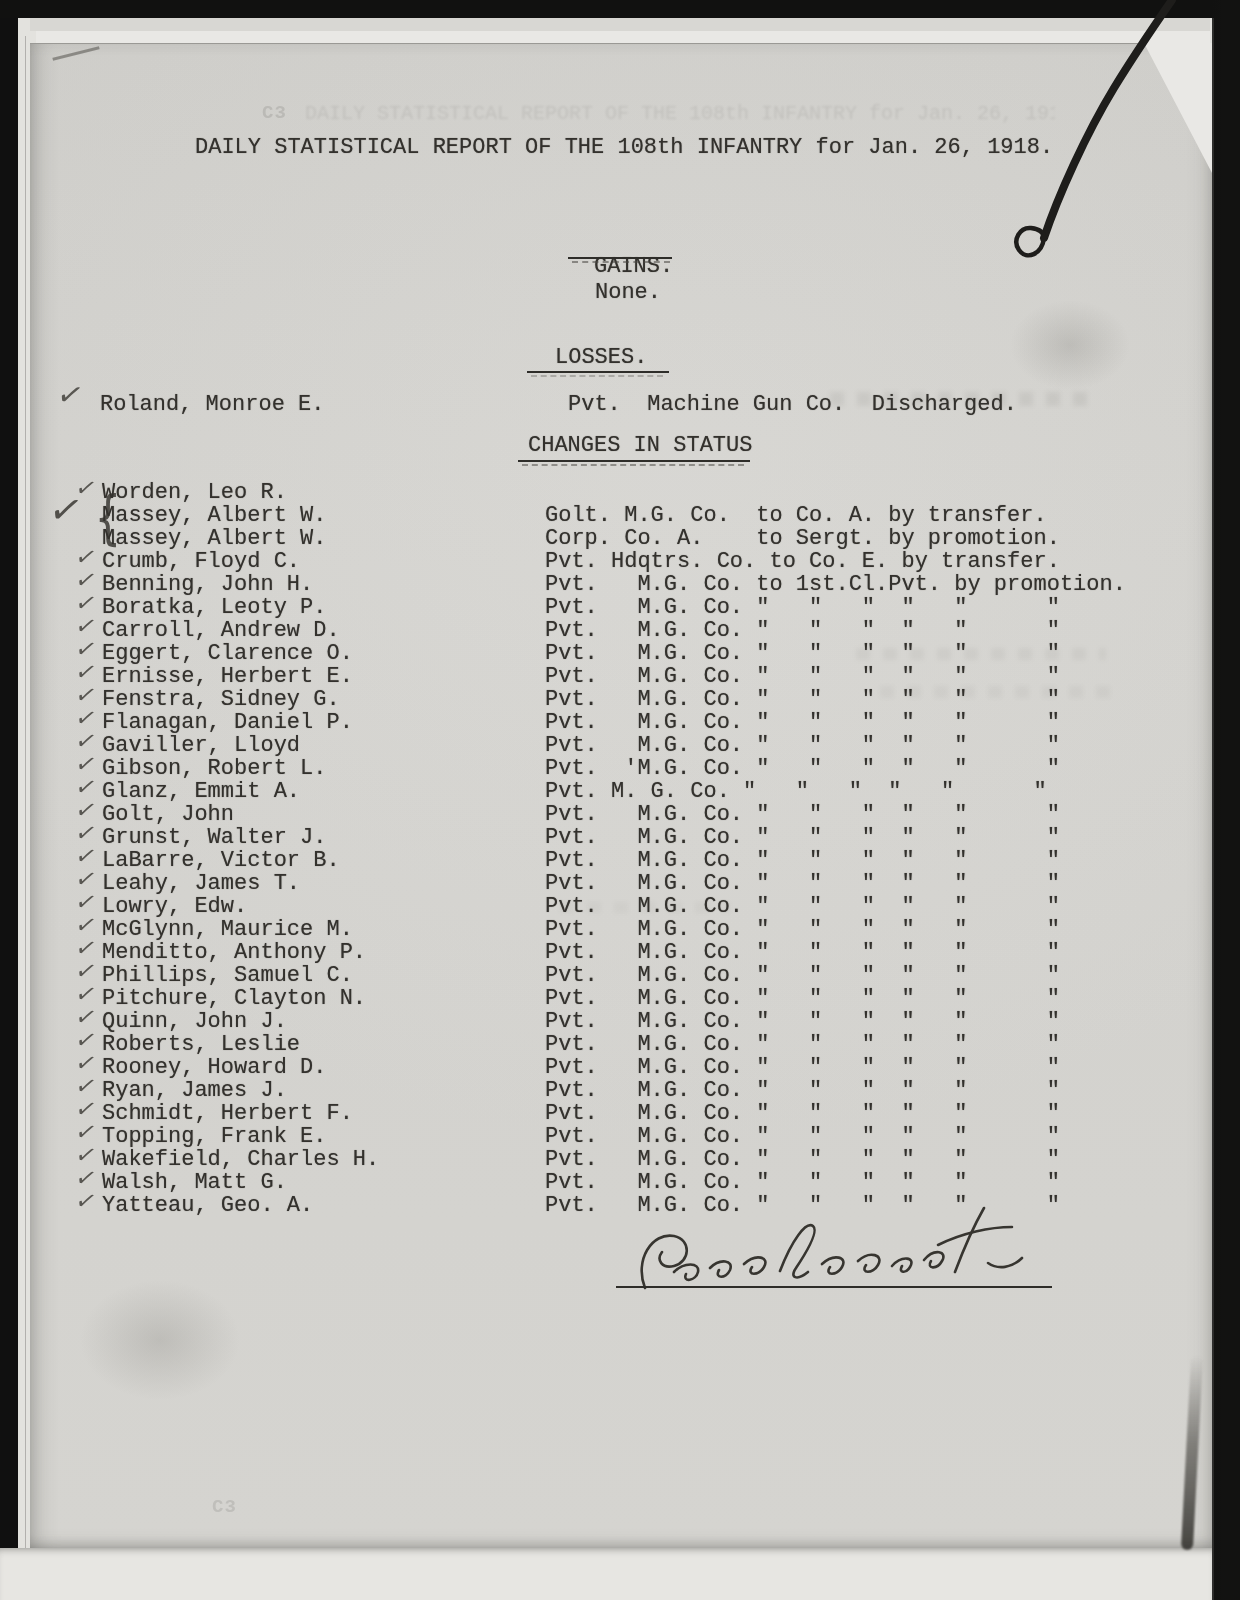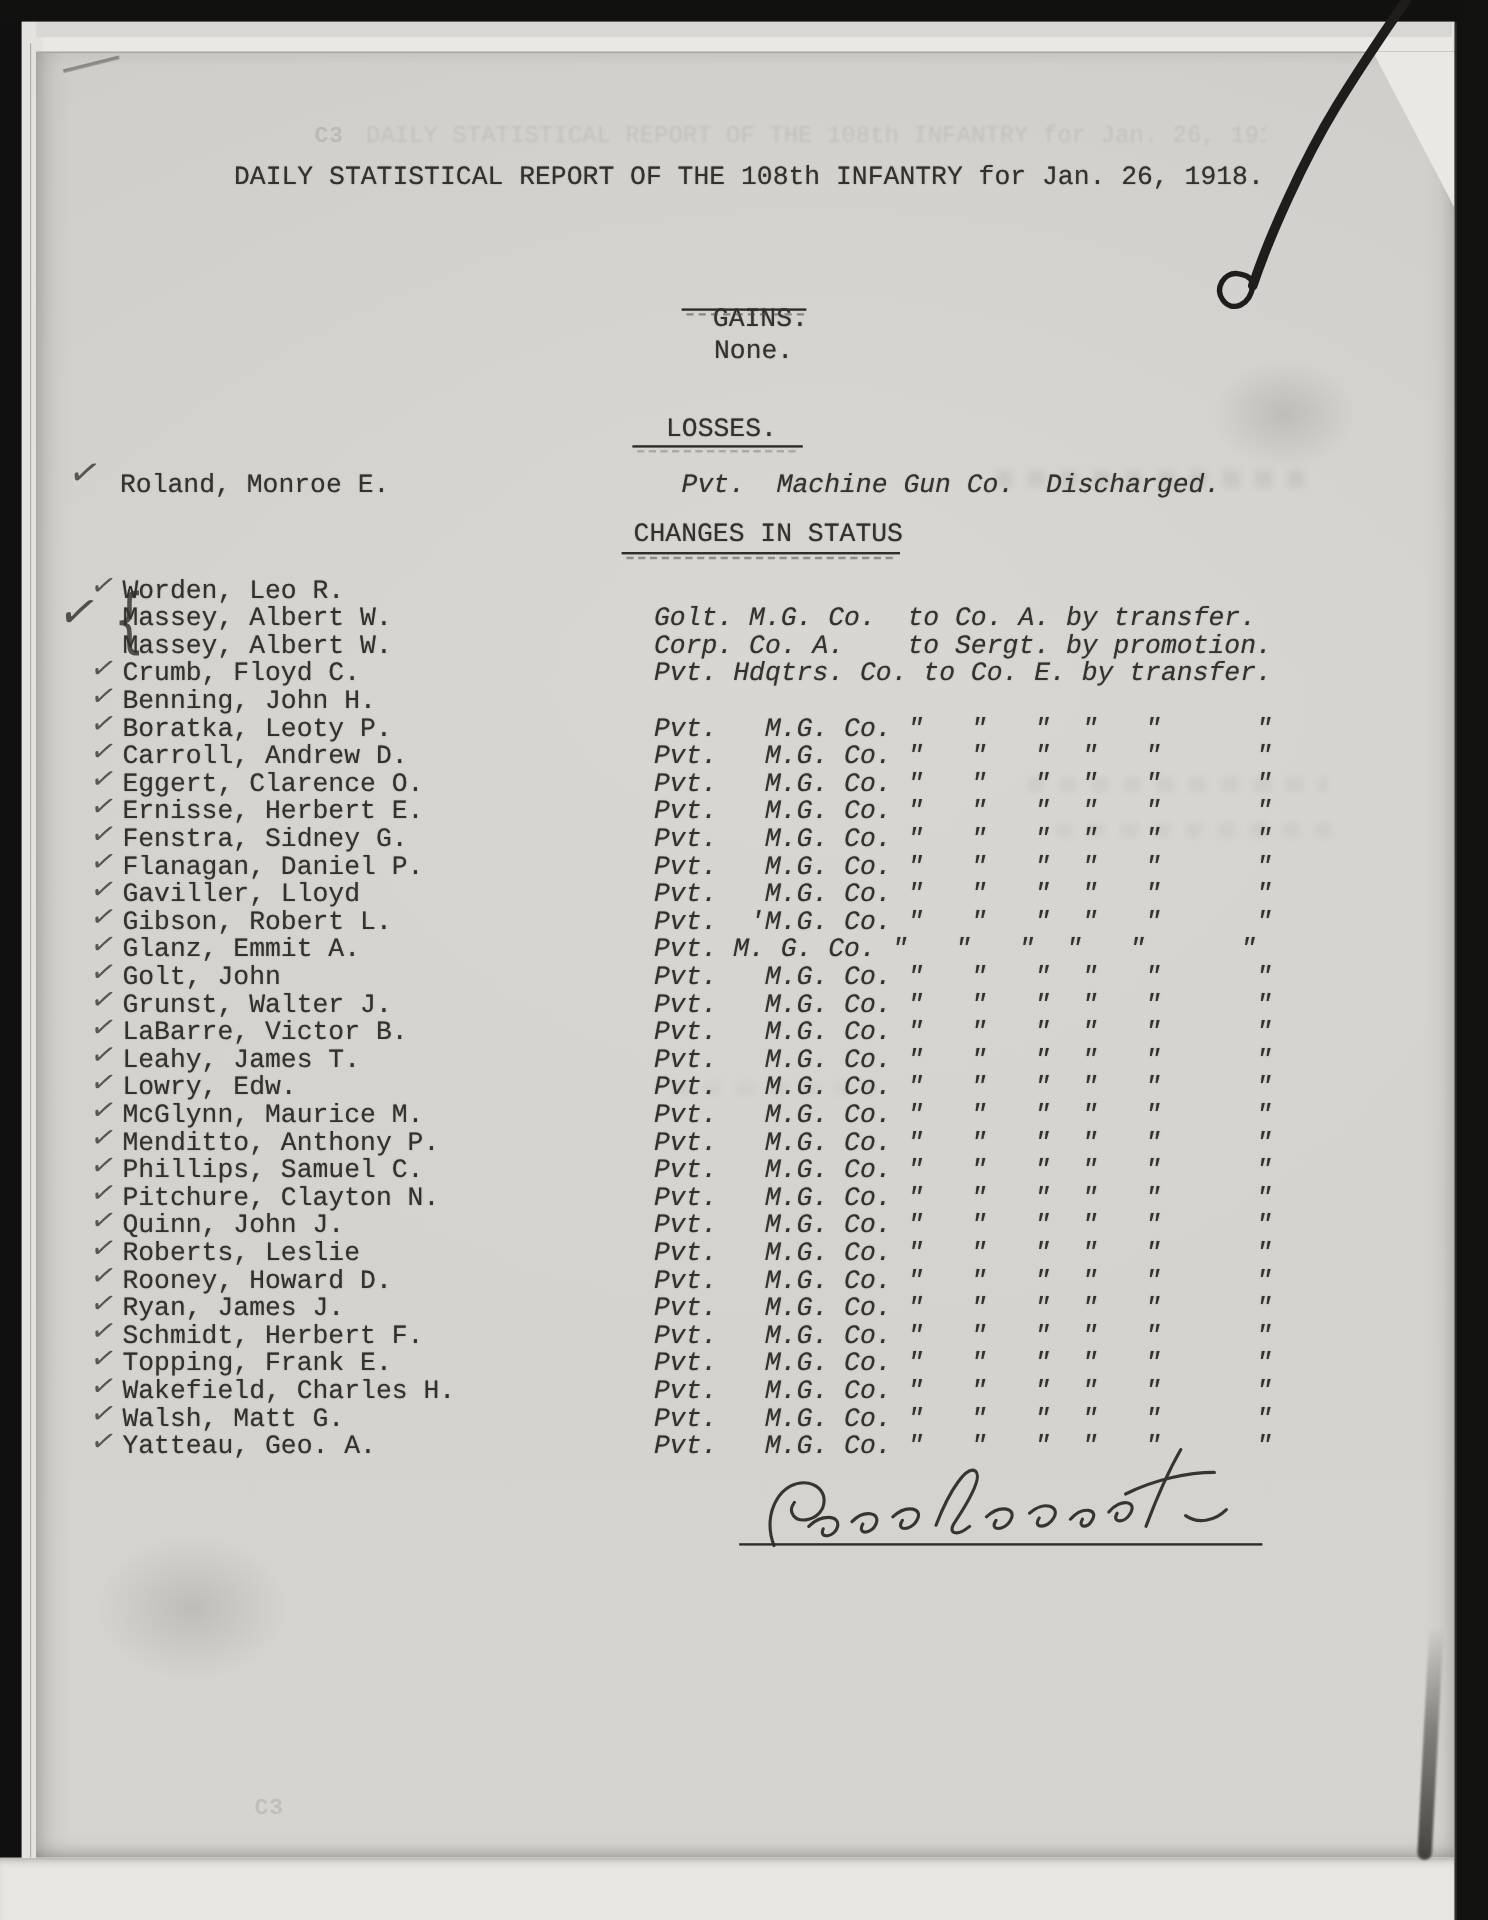--- a/index.html
+++ b/index.html
@@ -42,21 +42,21 @@
   .ink{color:#33312d;text-shadow:0 0 1px rgba(40,38,34,.55);font-size:22px;line-height:24px;white-space:pre;position:absolute;}
   .heading{letter-spacing:0;}
   .rule{position:absolute;background:#2e2d29;height:2px;filter:blur(.3px);}
   .rule-dashed{position:absolute;height:0;border-bottom:2px dashed #4a4843;filter:blur(.4px);}
 
   
   .rows{position:absolute;left:60px;width:1150px;}
   .row{position:relative;height:23px;}
   .row .chk{position:absolute;left:16px;top:-4px;font-size:24px;color:#3b3934;opacity:.8;transform:rotate(8deg) skewX(-6deg);text-shadow:none;font-family:"DejaVu Sans",sans-serif;}
   .row .nm{position:absolute;left:42px;top:0;}
-  .row .dt{position:absolute;left:485px;top:0;font-style:italic;}
+  .row .dt{position:absolute;left:485px;top:0;}
   .row span{color:#33312d;text-shadow:0 0 1px rgba(40,38,34,.5);font-size:22px;line-height:23px;white-space:pre;}
   .losses-rows .row .chk{left:-2px;font-size:30px;top:-10px;}
   .losses-rows .row .nm{left:40px;}
   .losses-rows .row .dt{left:508px;}
 
   .massey-check{position:absolute;left:50px;top:488px;font-size:38px;color:#3b3934;opacity:.85;transform:rotate(6deg) skewX(-8deg);font-family:"DejaVu Sans",sans-serif;text-shadow:none;}
   .massey-brace{position:absolute;left:90px;top:492px;font-size:56px;line-height:52px;color:#3b3934;opacity:.85;font-family:"DejaVu Sans",sans-serif;transform:scale(.75,1.05);font-weight:400;}
 
   
   .stamp{position:absolute;color:#bbbab6;font-size:19px;font-weight:bold;letter-spacing:1px;filter:blur(.4px);}
@@ -144,20 +144,21 @@
 
       <div class="row">
         <span class="chk">✓</span>
         <span class="nm">Crumb, Floyd C.</span>
         <span class="dt">Pvt. Hdqtrs. Co. to Co. E. by transfer.</span>
       </div>
 
       <div class="row">
         <span class="chk">✓</span>
         <span class="nm">Benning, John H.</span>
+        <span class="dt">Pvt.   M.G. Co. to 1st.Cl.Pvt. by promotion.</span>
       </div>
 
       <div class="row">
         <span class="chk">✓</span>
         <span class="nm">Boratka, Leoty P.</span>
         <span class="dt">Pvt.   M.G. Co. "   "   "  "   "      "</span>
       </div>
 
       <div class="row">
         <span class="chk">✓</span>

